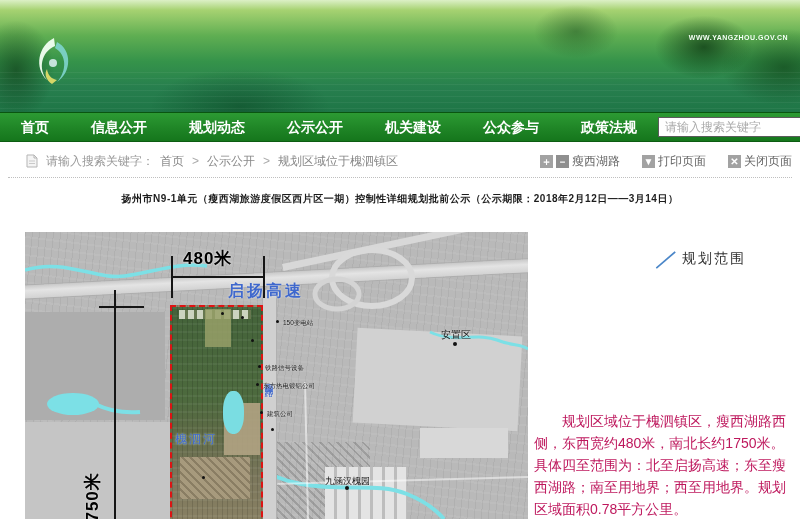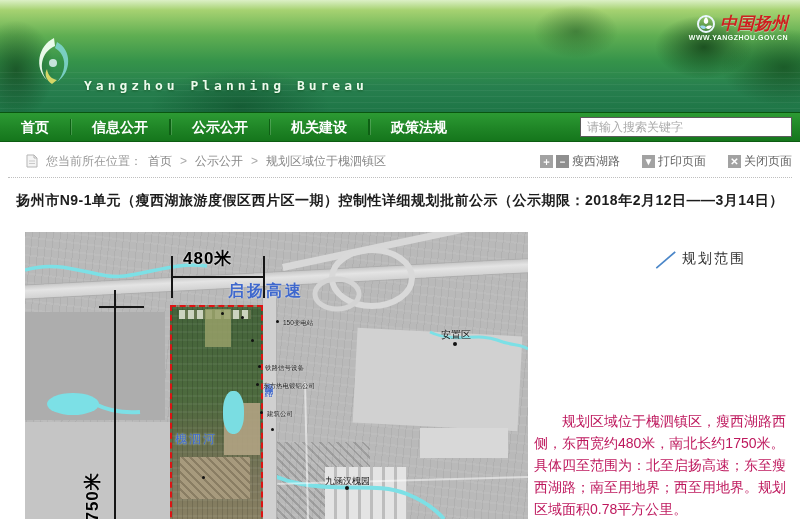--- a/index.html
+++ b/index.html
@@ -50,21 +50,21 @@
   .crumb-link { color:#888; cursor:pointer; margin:0 6px; }
   .crumb-sep { color:#aaa; margin:0 2px; }
   .tools { margin-left:auto; display:flex; align-items:center; gap:6px; color:#666; }
   .tool-group { display:flex; align-items:center; gap:3px; margin-left:16px; cursor:pointer; }
   .sq { width:13px; height:13px; background:#a2a2a2; color:#fff; font-size:10px; line-height:13px;
     text-align:center; display:inline-block; font-weight:bold; cursor:pointer; }
   .sq.dark { background:#8f8f8f; }
 
   
   .article-title { position:absolute; left:0; top:192px; width:800px; text-align:center;
-    font-size:14px; font-weight:bold; color:#1c1c1c; letter-spacing:.5px; }
+    font-size:10px; font-weight:bold; color:#1c1c1c; letter-spacing:.5px; }
 
   .right-col { position:absolute; left:534px; top:232px; width:254px; height:287px; }
   .sec-head { position:absolute; left:122px; top:14px; display:flex; align-items:center;
     font-size:14px; color:#333; letter-spacing:2px; white-space:nowrap; }
   .slash { color:#4a86c8; font-weight:bold; font-style:italic; font-size:19px; margin-right:5px; }
   .body-text { position:absolute; left:0; top:178px; width:254px; font-size:14px; line-height:22px;
     color:#be185d; text-indent:2em; }
 
   
   #map { position:absolute; left:25px; top:232px; width:503px; height:287px; overflow:hidden;
@@ -117,61 +117,53 @@
 <body>
 
 <div id="header">
   <div class="water"></div>
   <svg class="logo" width="52" height="58" viewBox="0 0 52 58">
     <path d="M28,4 C12,12 8,34 21,46 C12,35 15,18 29,12 Z" fill="#f2fff2" opacity="0.95"></path>
     <path d="M31,8 C46,16 46,38 31,48 C41,37 41,21 29,14 Z" fill="#7fd4ce" opacity="0.9"></path>
     <path d="M26,50 C20,46 18,40 21,35 C22,42 26,45 31,46 Z" fill="#e8e06a" opacity="0.9"></path>
     <circle cx="27" cy="29" r="4" fill="#eaf8ff" opacity="0.8"></circle>
   </svg>
-  <div class="site-sub">Yangzhou Planning Bureau</div>
   <div class="brand">
-    <div class="brand-row">
-      <svg width="20" height="20" viewBox="0 0 20 20">
-        <circle cx="10" cy="10" r="8" fill="none" stroke="#eaf6ff" stroke-width="2"></circle>
-        <path d="M10,3 C13,6 13,9 10,10 C7,9 7,6 10,3 Z" fill="#fff"></path>
-        <path d="M4,12 C8,11 10,12 10,14 C8,16 5,15 4,12 Z" fill="#9fd8ef"></path>
-        <path d="M16,12 C12,11 10,12 10,14 C12,16 15,15 16,12 Z" fill="#fff"></path>
-      </svg>
-      <span class="brand-name">中国扬州</span>
-    </div>
     <div class="brand-url">WWW.YANGZHOU.GOV.CN</div>
   </div>
 </div>
 
 <div id="nav">
   <div class="nav-item">首页</div>
   <div class="nav-sep"></div>
   <div class="nav-item">信息公开</div>
   <div class="nav-sep"></div>
+  <div class="nav-item">规划动态</div>
   <div class="nav-sep"></div>
   <div class="nav-item">公示公开</div>
   <div class="nav-sep"></div>
   <div class="nav-item">机关建设</div>
   <div class="nav-sep"></div>
+  <div class="nav-item">公众参与</div>
   <div class="nav-sep"></div>
   <div class="nav-item">政策法规</div>
   <div class="nav-search">
     <input type="text" placeholder="请输入搜索关键字" style="">
 
   </div>
 </div>
 
 <div id="crumbbar">
   <svg class="crumb-icon" width="12" height="14" viewBox="0 0 12 14">
     <path d="M1,1 h7 l3,3 v9 h-10 z" fill="#f4f4f4" stroke="#b5b5b5"></path>
     <path d="M8,1 v3 h3" fill="none" stroke="#b5b5b5"></path>
     <line x1="3" y1="7" x2="9" y2="7" stroke="#c9c9c9"></line>
     <line x1="3" y1="9.5" x2="9" y2="9.5" stroke="#c9c9c9"></line>
   </svg>
-  <span>您当前所在位置：</span>
+  <span>请输入搜索关键字：</span>
   <span class="crumb-link">首页</span>
   <span class="crumb-sep">&gt;</span>
   <span class="crumb-link">公示公开</span>
   <span class="crumb-sep">&gt;</span>
   <span class="crumb-link">规划区域位于槐泗镇区</span>
   <div class="tools">
     <div class="tool-group">
       <span class="sq">＋</span>
       <span class="sq dark">－</span>
       <span>瘦西湖路</span>

